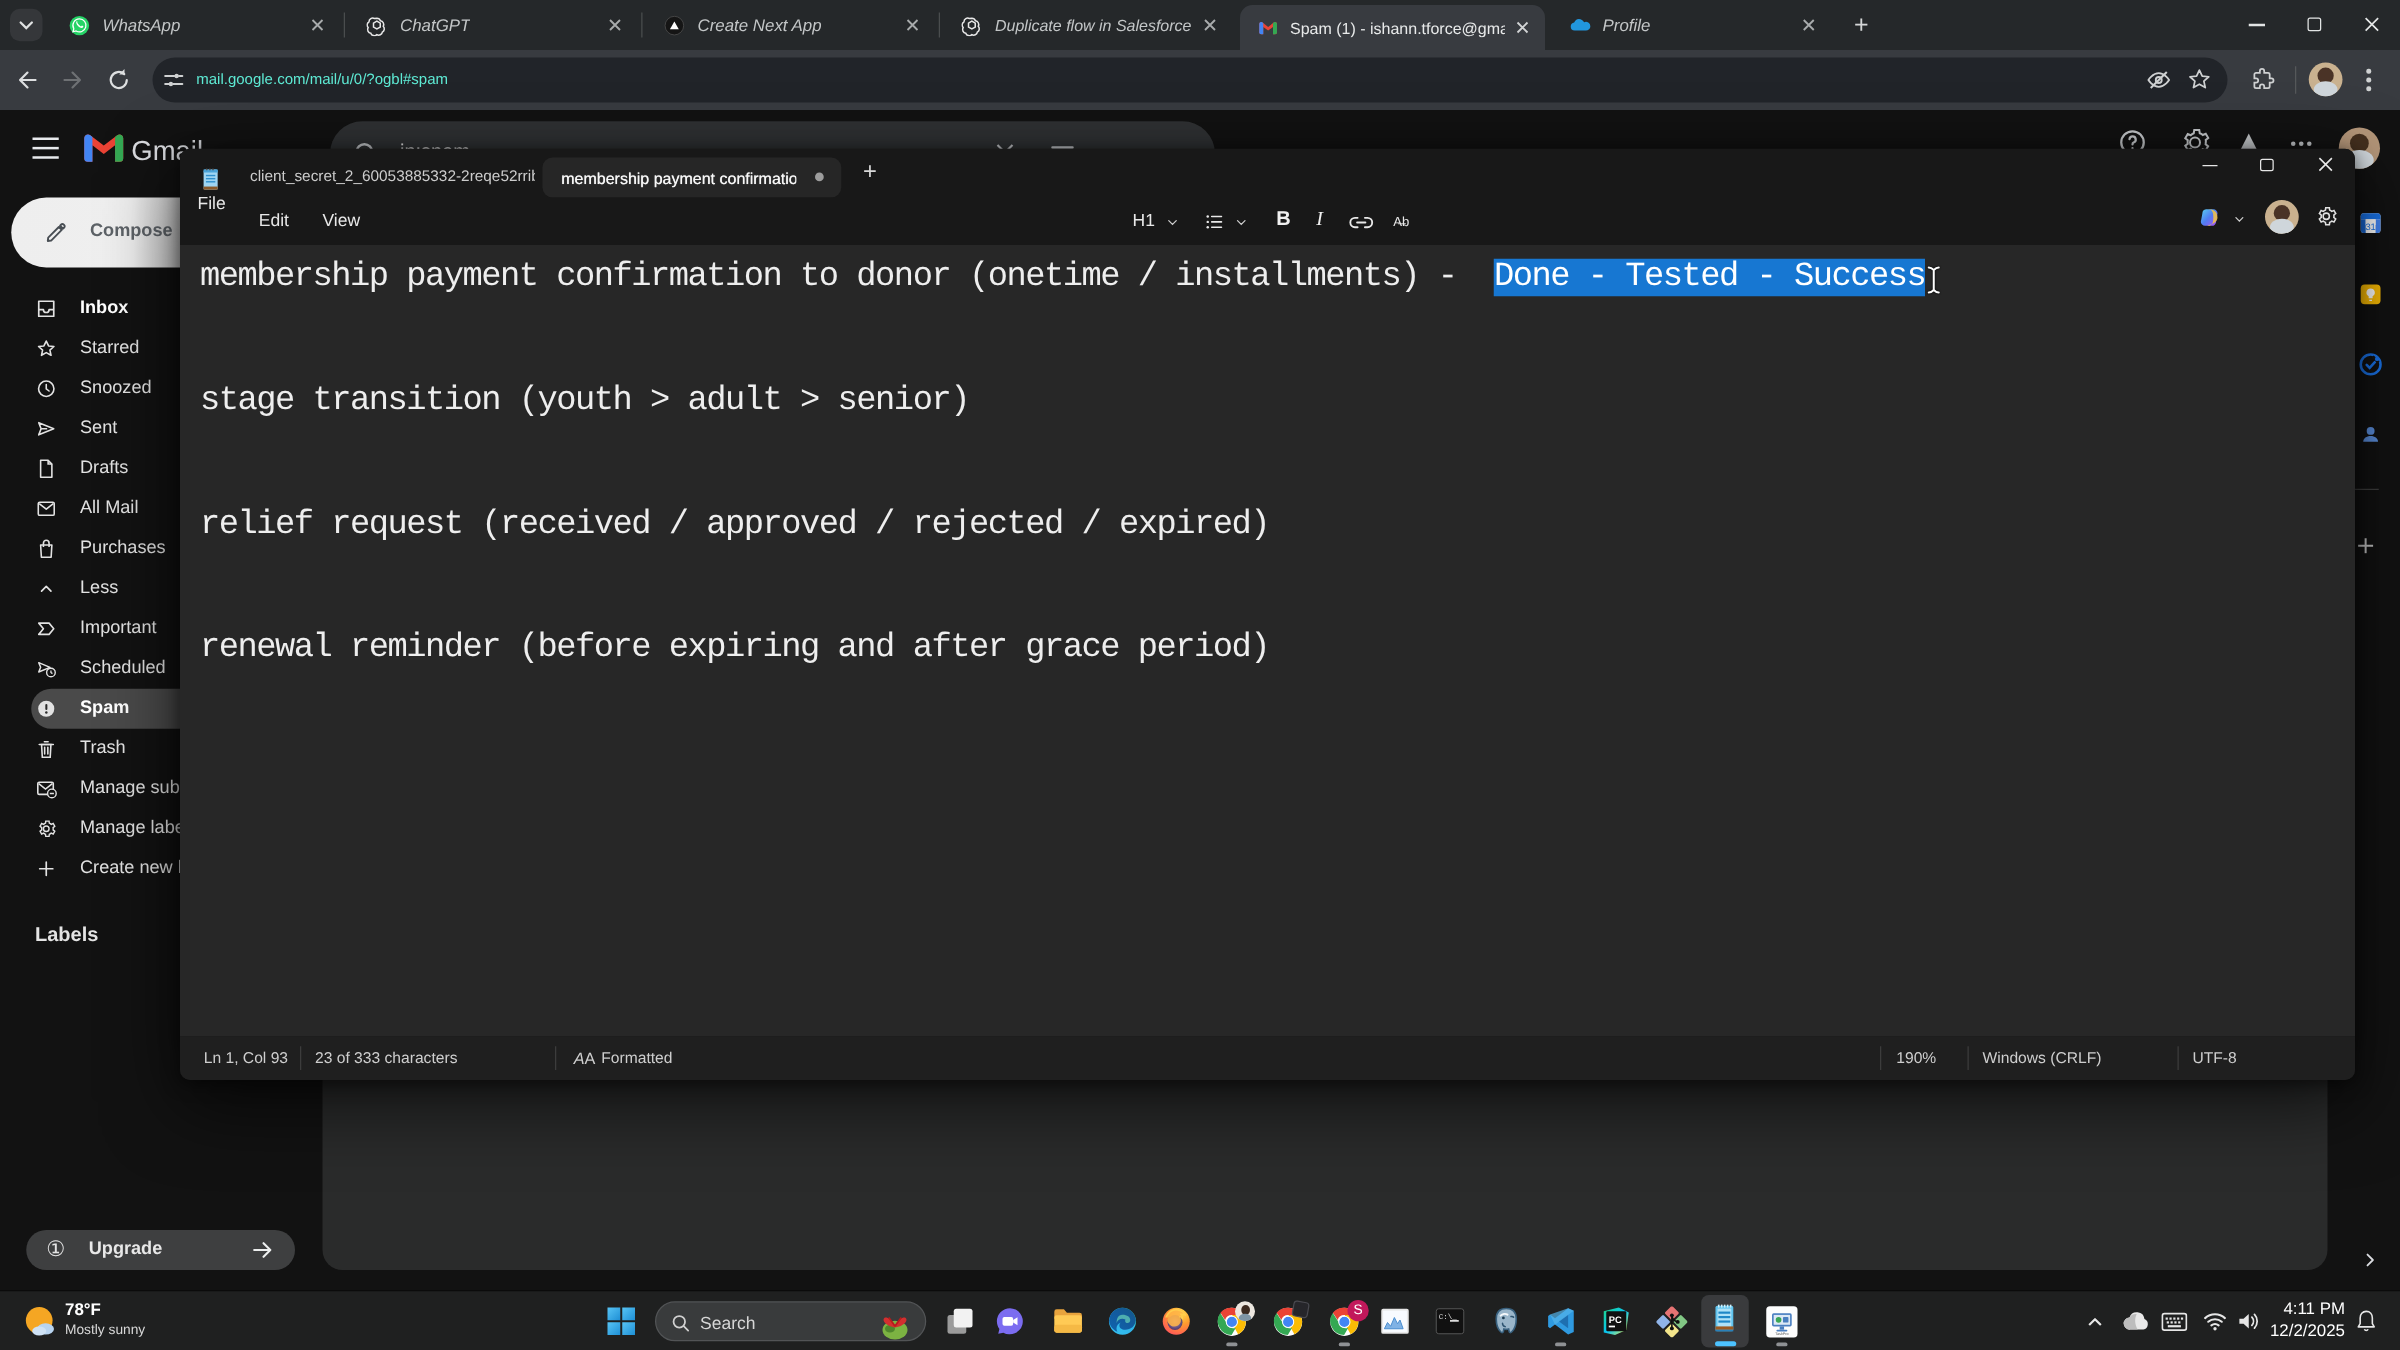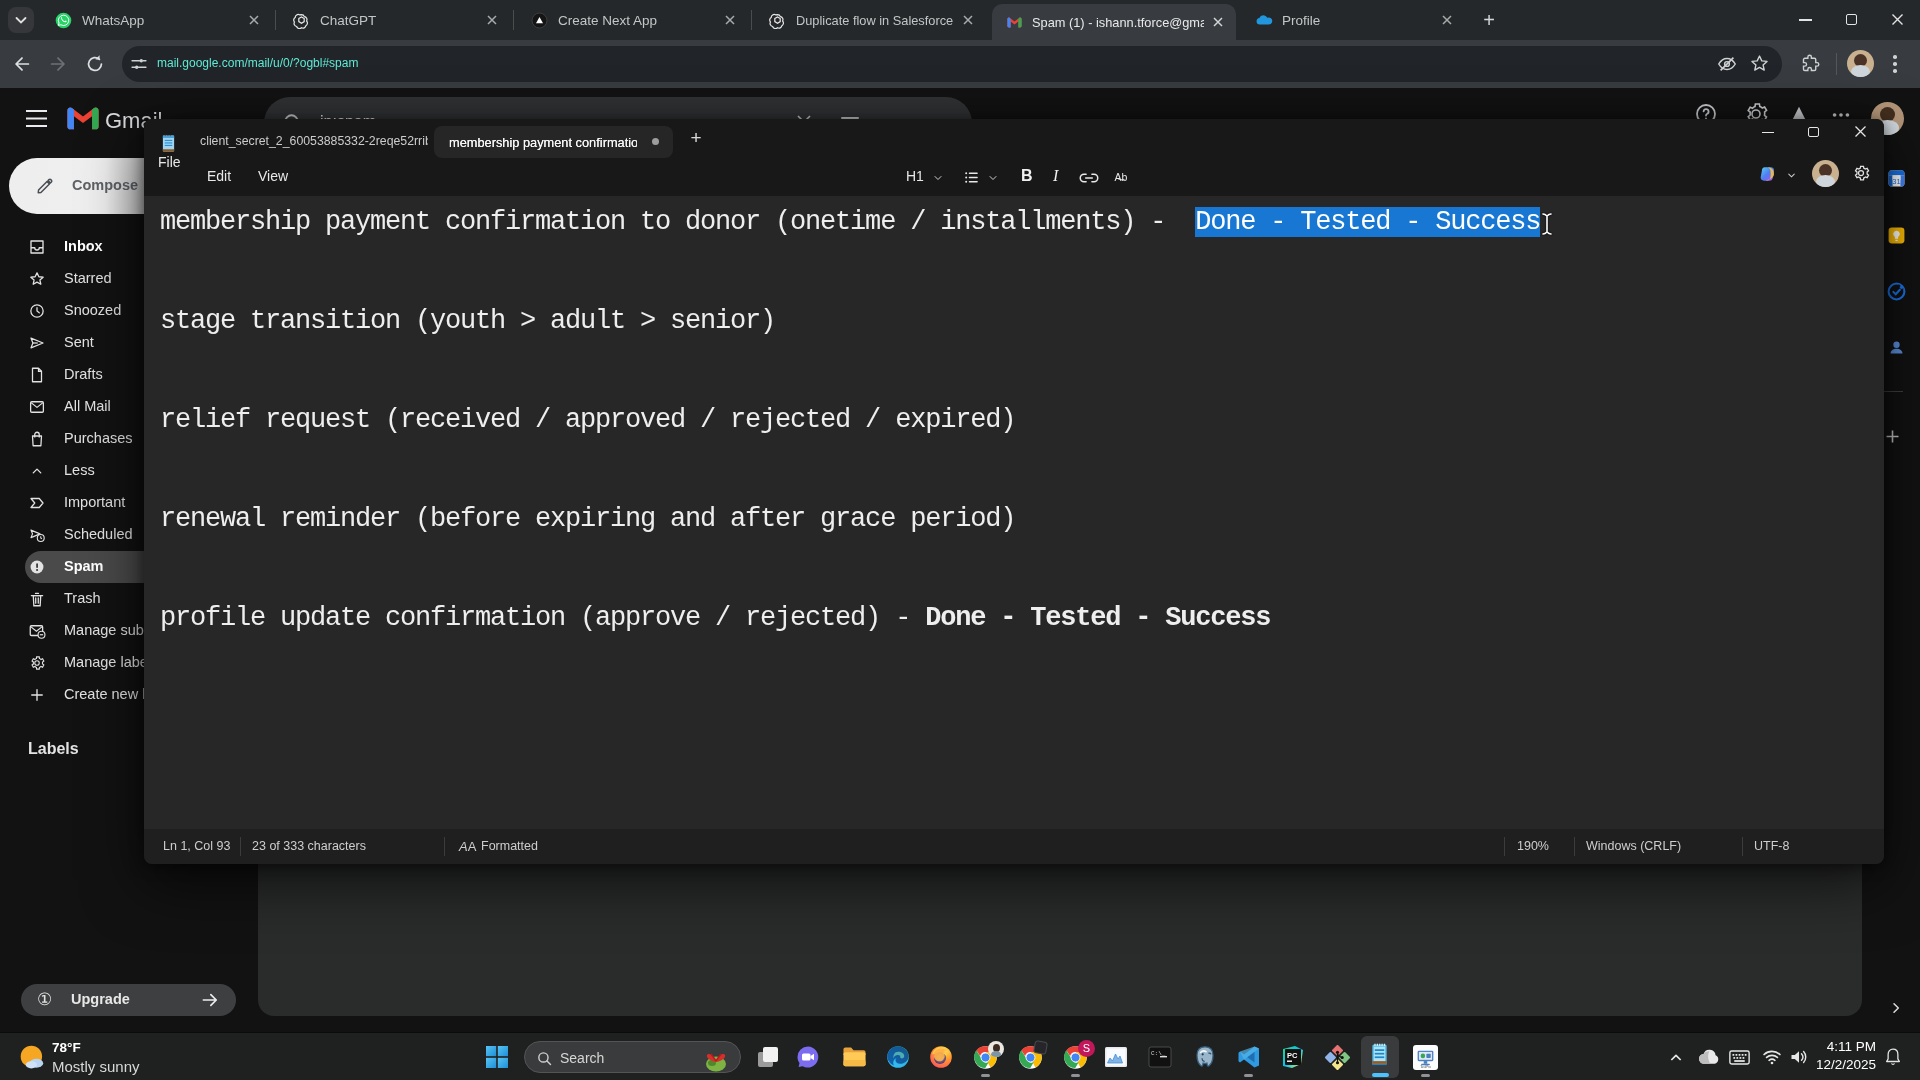--- a/index.html
+++ b/index.html
@@ -2,21 +2,21 @@
 <html><head>
 <meta charset="utf-8">
 <style>
   * { margin:0; padding:0; box-sizing:border-box; }
   html,body { width:1920px; height:1080px; overflow:hidden; background:#121212; }
   body { font-family:"Liberation Sans", sans-serif; position:relative; }
   .abs { position:absolute; }
   
   #tabstrip { left:0; top:0; width:1920px; height:40px; background:#25282a; }
   .tab { position:absolute; top:0; height:40px; color:#c3c6c7; font-size:13.5px; }
-  .tab .tname { position:absolute; top:13px; white-space:nowrap; overflow:hidden; }
+  .tab .tname { position:absolute; top:13px; white-space:nowrap; overflow:hidden;font-style:italic; }
   .tclose { position:absolute; top:12px; width:16px; height:16px; color:#a8abac; font-size:15px; line-height:16px; text-align:center; }
   .tsep { position:absolute; top:10px; width:1px; height:20px; background:#4a4d4e; }
   #activetab { position:absolute; left:992px; top:4px; width:244px; height:36px; background:#383b40; border-radius:10px 10px 0 0; color:#e8eaea; }
   #toolbar { left:0; top:40px; width:1920px; height:48px; background:#383b40; }
   #urlpill { position:absolute; left:122px; top:6px; width:1660px; height:36px; background:#212429; border-radius:18px; }
   
   #gmail { left:0; top:88px; width:1920px; height:945px; background:#121212; overflow:hidden; }
   #gcontent { position:absolute; left:258px; top:64px; width:1604px; height:864px; background:#2a2b2b; border-radius:16px; }
   .gitem { position:absolute; left:0; width:256px; height:32px; color:#e2e2e2; font-size:14.5px; }
   .gitem .gi { position:absolute; left:28px; top:7px; width:18px; height:18px; }
@@ -467,21 +467,20 @@
     </div>
   <svg style="position:absolute;left:1707px;top:44px;" width="20" height="20" viewBox="0 0 24 24">
       <path d="M12 9a3 3 0 1 0 0 6 3 3 0 0 0 0-6zm7.4 3c0 .4 0 .8-.1 1.2l1.8 1.4-1.7 3-2.1-.9a6.8 6.8 0 0 1-2 1.2l-.3 2.2h-3.5l-.3-2.2a6.8 6.8 0 0 1-2-1.2l-2.1.9-1.7-3 1.8-1.4a7.3 7.3 0 0 1 0-2.4L5.4 9.4l1.7-3 2.1.9a6.8 6.8 0 0 1 2-1.2l.3-2.2H15l.3 2.2c.7.3 1.4.7 2 1.2l2.1-.9 1.7 3-1.8 1.4c.1.4.1.8.1 1.2z" stroke="#e0e0e0" stroke-width="1.5" fill="none"></path>
     </svg>
 
   <div id="np-editor">
     <div class="npline" style="top:10px;">membership payment confirmation to donor (onetime / installments) -  <span style="background:#1777d2;color:#ffffff;">Done - Tested - Success</span></div>
     <div class="npline" style="top:109px;">stage transition (youth &gt; adult &gt; senior)</div>
     <div class="npline" style="top:307px;">renewal reminder (before expiring and after grace period)</div>
     <div class="npline" style="top:208px;">relief request (received / approved / rejected / expired)</div>
-    <div class="npline" style="top:406px;">profile update confirmation (approve / rejected) - <b>Done - Tested - Success</b></div>
 
     <svg style="position:absolute;left:1396px;top:16px;" width="14" height="24" viewBox="0 0 14 24">
         <path d="M3 2c2 0 3 1 4 2 1-1 2-2 4-2M7 4v16M3 22c2 0 3-1 4-2 1 1 2 2 4 2" stroke="#ffffff" stroke-width="1.6" fill="none" stroke-linecap="round" style="filter:drop-shadow(0 0 1px #000)"></path>
       </svg>
   </div>
 
   <div id="np-status">
     <span class="st" style="left:19px;">Ln 1, Col 93</span>
     <div class="stdiv" style="left:96px;"></div>
     <span class="st" style="left:108px;">23 of 333 characters</span>
@@ -498,21 +497,21 @@
 </div>
 
 <div class="abs" id="taskbar">
 
   <svg style="position:absolute;left:19px;top:11px;" width="27" height="27" viewBox="0 0 24 24">
       <circle cx="11" cy="11" r="9.5" fill="#f5a623"></circle>
       <ellipse cx="15.5" cy="17" rx="6" ry="4" fill="#b8d4f0"></ellipse>
       <ellipse cx="11" cy="18.5" rx="5" ry="3.2" fill="#cfe2f5"></ellipse>
     </svg>
   <div style="position:absolute;left:52px;top:7px;font-size:13.5px;color:#ffffff;font-weight:bold;">78°F</div>
-  <div style="position:absolute;left:52px;top:25px;font-size:15px;color:#d8d8d8;">Mostly sunny</div>
+  <div style="position:absolute;left:52px;top:25px;font-size:11px;color:#d8d8d8;">Mostly sunny</div>
 
   <svg style="position:absolute;left:485px;top:12px;" width="24" height="24" viewBox="0 0 24 24">
       <defs>
         <linearGradient id="wb" x1="0" y1="0" x2="1" y2="1">
           <stop offset="0" stop-color="#57c4f5"></stop>
           <stop offset="1" stop-color="#1e8fd5"></stop>
         </linearGradient>
       </defs>
       <rect x="1" y="1" width="10.2" height="10.2" fill="url(#wb)"></rect>
       <rect x="12.8" y="1" width="10.2" height="10.2" fill="url(#wb)"></rect>

